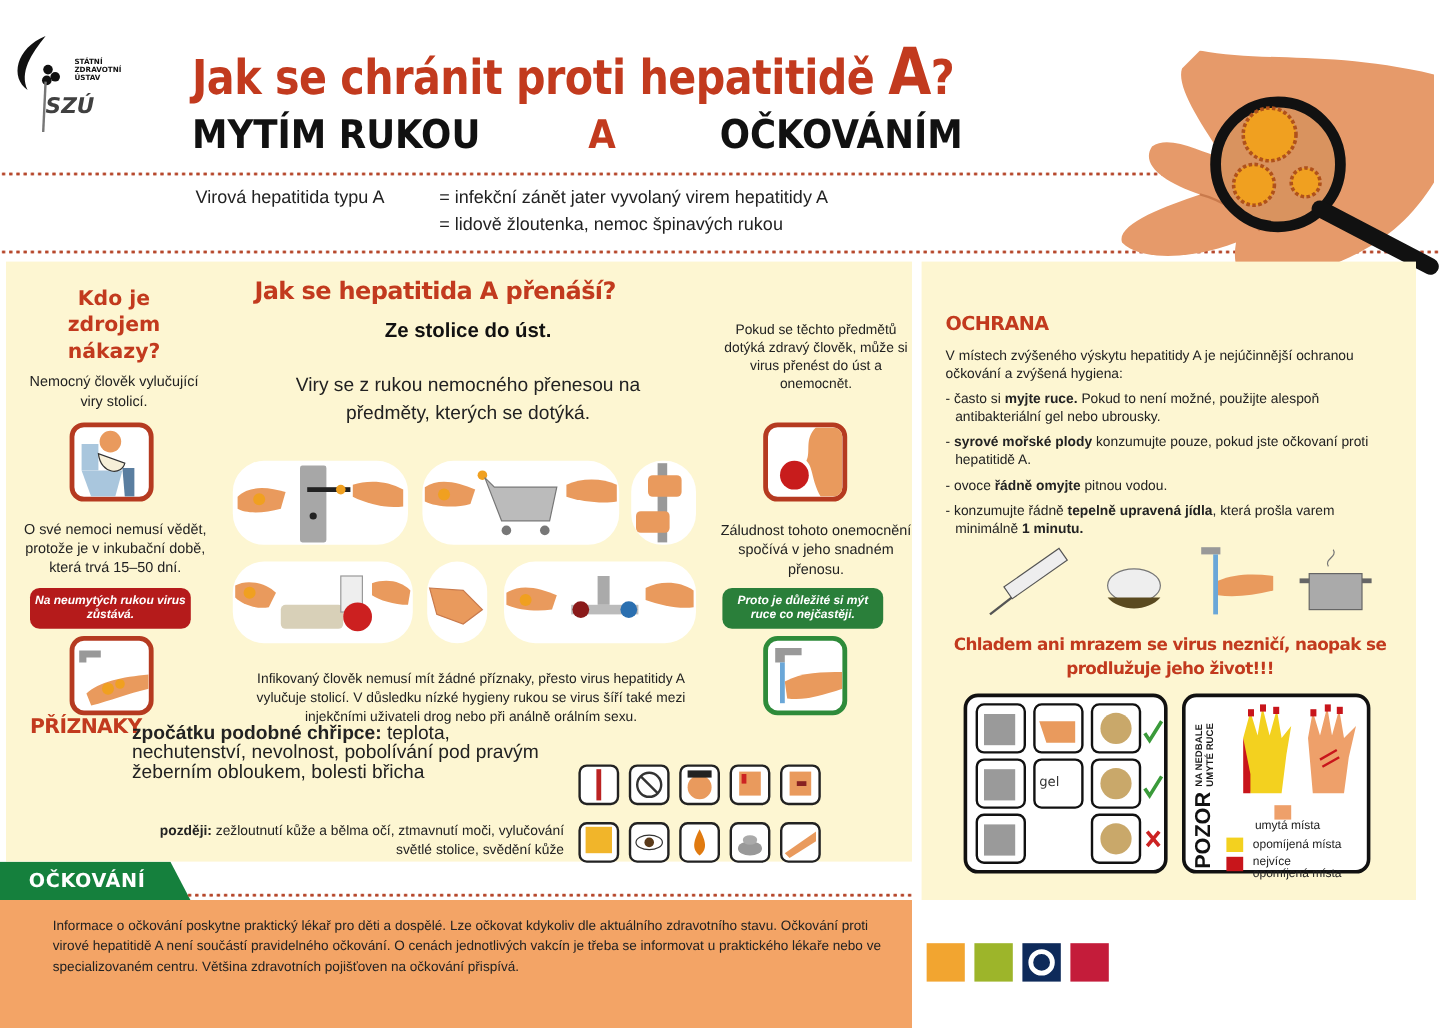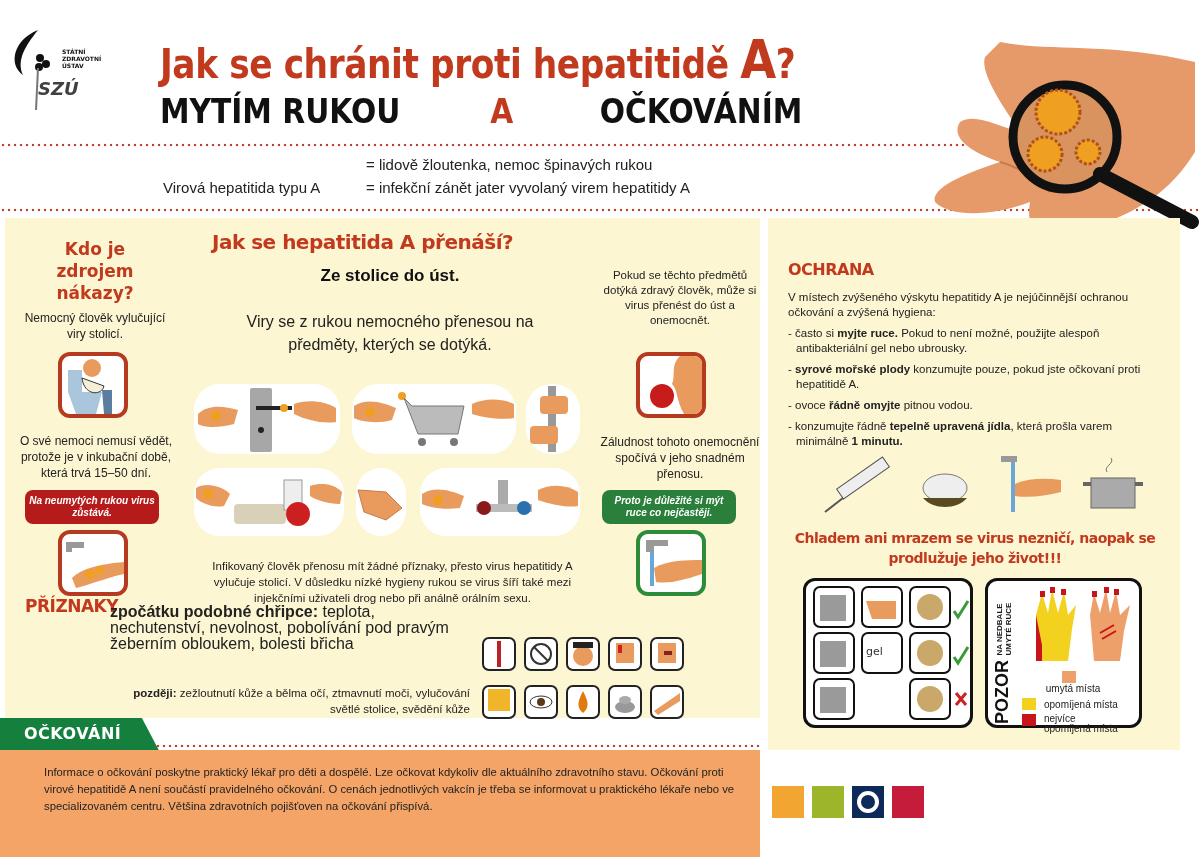--- a/index.html
+++ b/index.html
@@ -66,26 +66,26 @@
 </div>
 
 <div id="subtitle" class="abs">
   <span>MYTÍM RUKOU</span><span class="a">A</span><span>OČKOVÁNÍM</span>
 </div>
 
 <div class="dots" style="left:0; top:143px; width:1000px;"></div>
 
 <div id="defs" class="abs">
   <div class="row">
+    <span class="term">Virová hepatitida typu A</span>
+    <span>= infekční zánět jater vyvolaný virem hepatitidy A</span>
+  </div>
+  <div class="row">
     <span class="term"></span>
     <span>= lidově žloutenka, nemoc špinavých rukou</span>
-  </div>
-  <div class="row">
-    <span class="term">Virová hepatitida typu A</span>
-    <span>= infekční zánět jater vyvolaný virem hepatitidy A</span>
   </div>
 </div>
 
 <div class="dots" style="left:0; top:208px; width:1200px;"></div>
 
 <div id="hand" class="abs">
   <svg width="270" height="200" viewBox="0 0 270 200">
     <path d="M70 0 C 120 10, 180 0, 265 20 L 265 110 C 240 150, 210 170, 150 190 C 110 200, 95 190, 100 160 C 60 175, 20 175, 5 160 C 0 145, 40 130, 70 120 C 40 110, 20 95, 30 80 C 45 70, 70 85, 90 90 C 70 60, 50 30, 55 15 Z" fill="#e69a6a"></path>
     <path d="M70 120 C 90 125, 110 140, 120 150" stroke="#c97a4c" stroke-width="2" fill="none"></path>
     <circle cx="135" cy="95" r="52" fill="#d9935f" stroke="#111" stroke-width="9"></circle>
@@ -180,21 +180,21 @@
     <path d="M2 26 C 14 18, 30 22, 44 28 L 40 40 C 26 42, 10 40, 2 36 Z" fill="#e99a5d"></path>
     <circle cx="18" cy="32" r="5" fill="#f0a020"></circle>
     <rect x="78" y="12" width="10" height="24" fill="#aaa"></rect>
     <rect x="56" y="36" width="56" height="8" fill="#bbb"></rect>
     <circle cx="64" cy="40" r="7" fill="#8a1a1a"></circle>
     <circle cx="104" cy="40" r="7" fill="#2a6fb0"></circle>
     <path d="M118 22 C 130 16, 146 16, 158 24 L 158 38 C 146 40, 130 36, 118 32 Z" fill="#e99a5d"></path>
   </svg>
 </div>
 
-<div class="abs txt center" style="left:200px; top:558px; width:385px; font-size:11.5px; line-height:16px;">Infikovaný člověk přenosu mít žádné příznaky, přesto virus hepatitidy A vylučuje stolicí. V důsledku nízké hygieny rukou se virus šíří také mezi injekčními uživateli drog nebo při análně orálním sexu.</div>
+<div class="abs txt center" style="left:200px; top:558px; width:385px; font-size:11.5px; line-height:16px;">Infikovaný člověk nemusí mít žádné příznaky, přesto virus hepatitidy A vylučuje stolicí. V důsledku nízké hygieny rukou se virus šíří také mezi injekčními uživateli drog nebo při análně orálním sexu.</div>
 
 <div class="abs txt center" style="left:595px; top:268px; width:170px; font-size:11.5px; line-height:15px;">Pokud se těchto předmětů dotýká zdravý člověk, může si virus přenést do úst a onemocnět.</div>
 <div class="icon-box" style="left:636px; top:352px;">
   <svg width="62" height="58" viewBox="0 0 62 58">
     <path d="M40 0 C 30 10, 36 20, 32 28 C 38 34, 36 44, 44 58 L 62 58 L 62 0 Z" fill="#e99a5d"></path>
     <circle cx="22" cy="40" r="12" fill="#c81c1c"></circle>
   </svg>
 </div>
 <div class="abs txt center" style="left:595px; top:434px; width:170px; font-size:12px; line-height:16px;">Záludnost tohoto onemocnění spočívá v jeho snadném přenosu.</div>
 <div class="pill greenp" style="left:602px; top:490px; width:134px;">Proto je důležité si mýt ruce co nejčastěji.</div>

